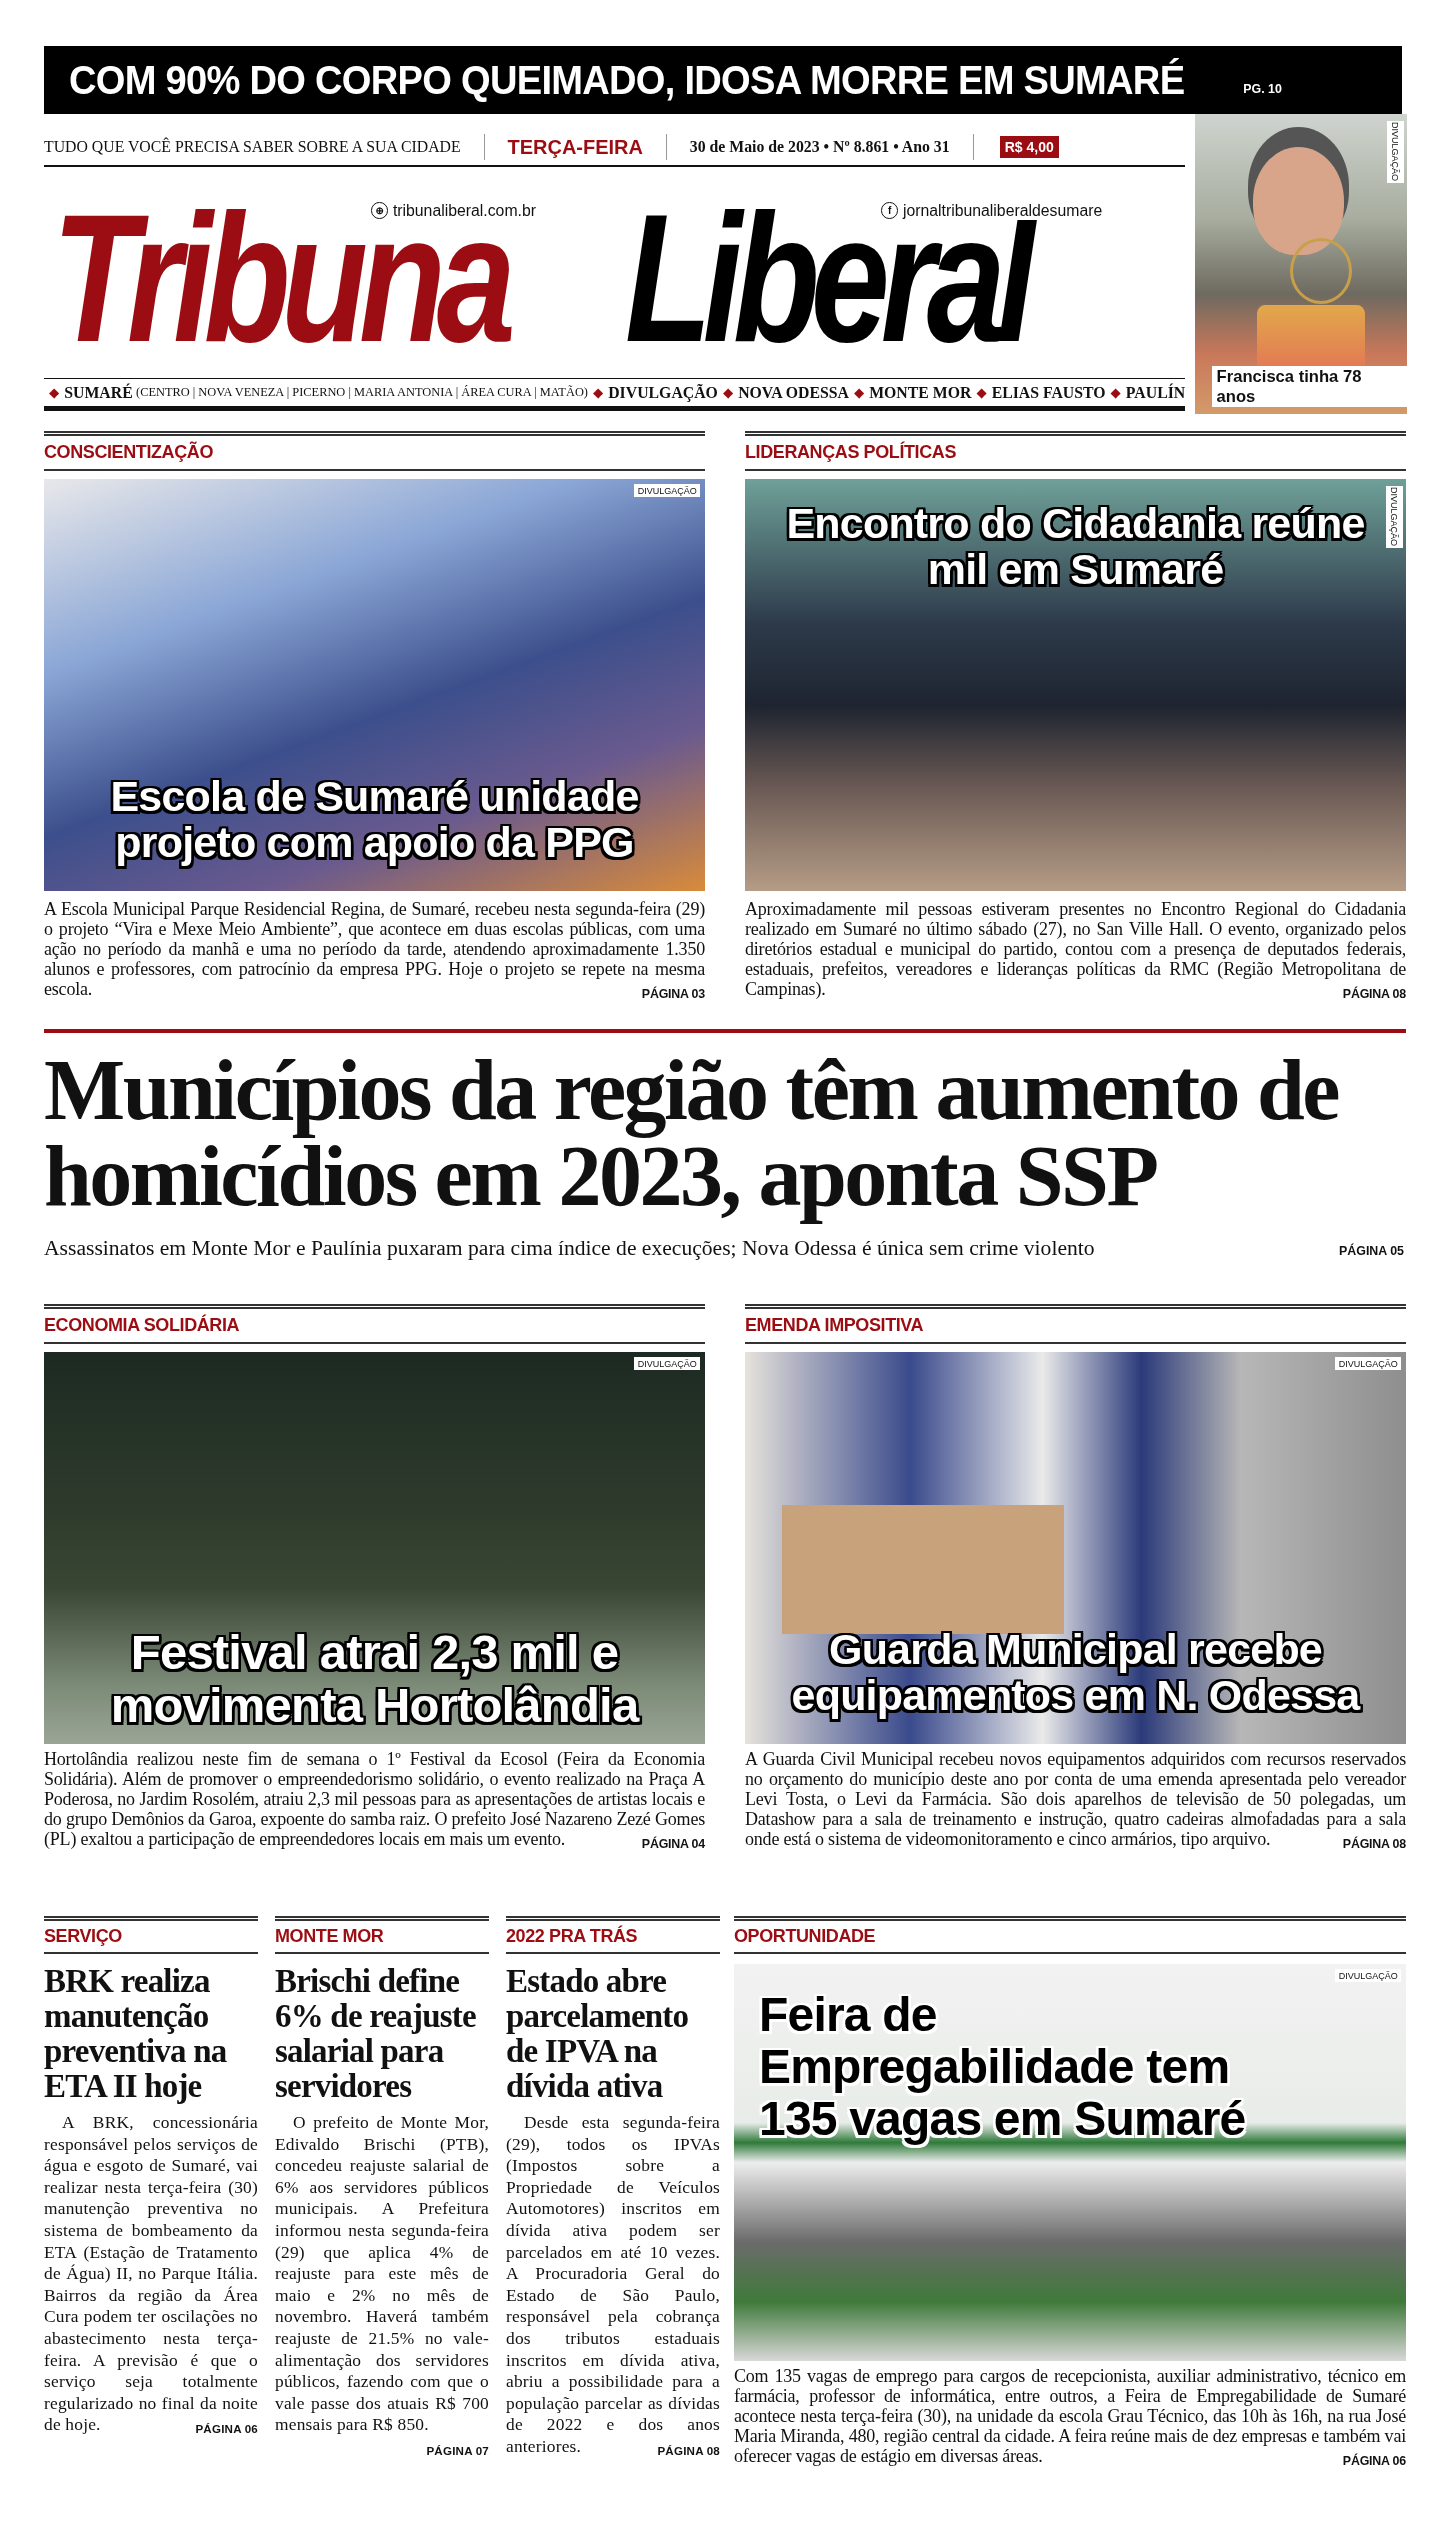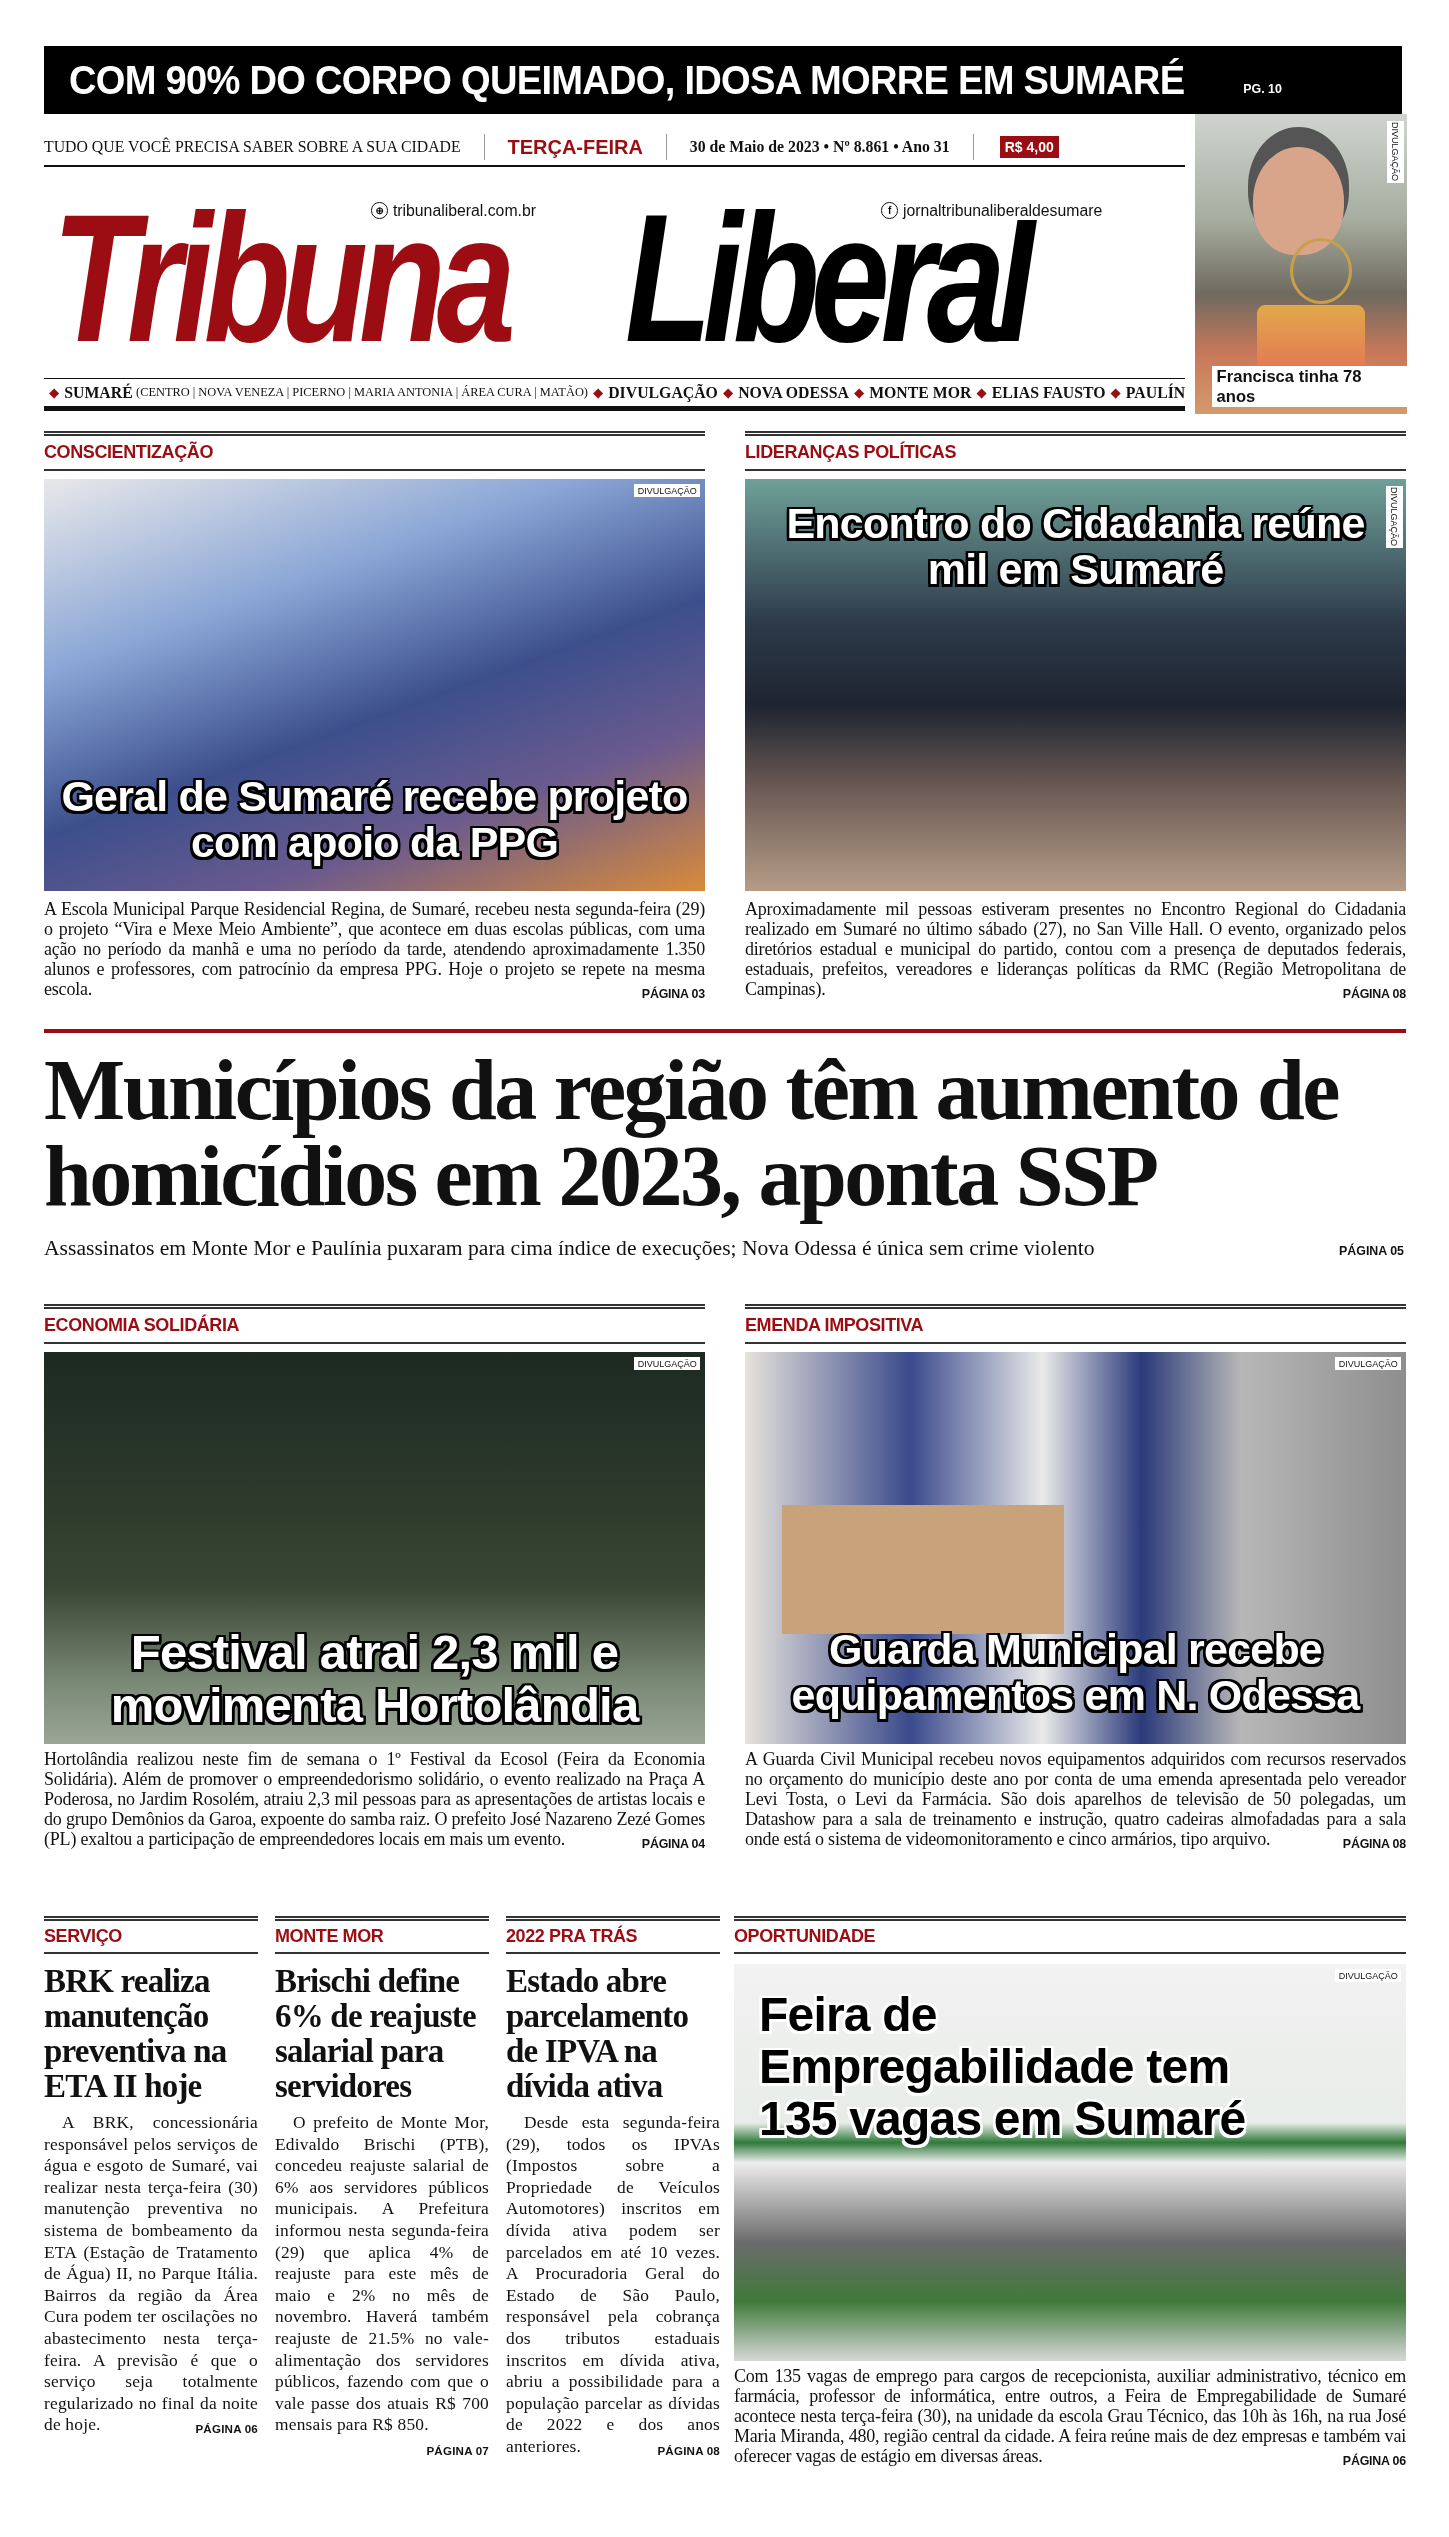--- a/index.html
+++ b/index.html
@@ -107,21 +107,21 @@
   <div class="cake"></div>
   <span class="divulg v">DIVULGAÇÃO</span>
   <span class="cap">Francisca tinha 78 anos</span>
 </div>
 
 <div class="sec" style="left:44px;top:431px;width:661px;">
   <span>CONSCIENTIZAÇÃO</span>
 </div>
 <div class="photo" style="left:44px;top:479px;width:661px;height:412px;background:linear-gradient(160deg,#e8e8ea 0%,#8aa6d6 30%,#3c4f8c 55%,#6a5a8e 75%,#d98b3a 100%);">
   <span class="divulg" style="right:5px;top:5px;">DIVULGAÇÃO</span>
-  <div class="overlay" style="left:16.6px;right:16.6px;top:294px;font-size:43px;">Geral de Sumaré recebe projeto com apoio da PPG</div>
+  <div class="overlay" style="left:16.6px;right:16.6px;top:294px;font-size:43px;">Escola de Sumaré unidade projeto com apoio da PPG</div>
 </div>
 <div class="caption" style="left:44px;top:899px;width:661px;">
   <span>A Escola Municipal Parque Residencial Regina, de Sumaré, recebeu nesta segunda-feira (29) o projeto “Vira e Mexe Meio Ambiente”, que acontece em duas escolas públicas, com uma ação no período da manhã e uma no período da tarde, atendendo aproximadamente 1.350 alunos e professores, com patrocínio da empresa PPG. Hoje o projeto se repete na mesma escola.</span>
   <span class="pagref">PÁGINA 03</span>
 </div>
 
 <div class="sec" style="left:745px;top:431px;width:661px;">
   <span>LIDERANÇAS POLÍTICAS</span>
 </div>
 <div class="photo" style="left:745px;top:479px;width:661px;height:412px;background:linear-gradient(180deg,#6fa098 0%,#2d3a4a 35%,#1e2430 55%,#6b5a55 75%,#b59c86 100%);padding-left:27px;">

